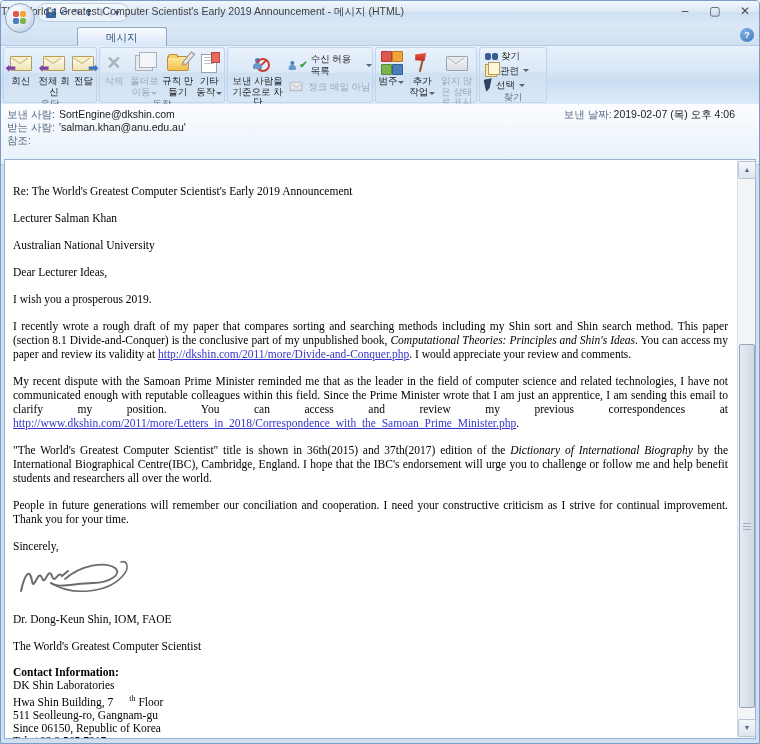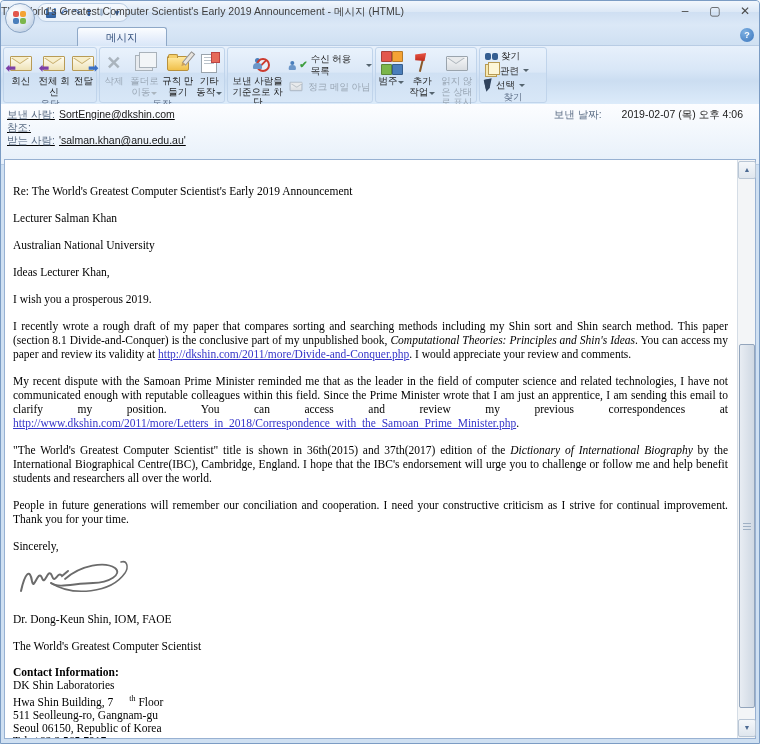--- a/index.html
+++ b/index.html
@@ -110,24 +110,24 @@
   .binoc{display:flex;gap:1px;align-items:center;}
   .binoc i{width:6px;height:7px;background:#355e91;border-radius:2px;}
   .cursor-ico{width:0;height:0;border-left:4px solid #30435c;border-top:9px solid #30435c;
     border-right:4px solid transparent;border-bottom:3px solid transparent;transform:rotate(-12deg);}
   .relpages{width:10px;height:11px;background:#f7e9b0;border:1px solid #b89b55;position:relative;}
   .relpages::after{content:"";position:absolute;left:2px;top:-3px;width:10px;height:11px;
     background:#fdf6d8;border:1px solid #b89b55;}
   
   .headerpanel{position:relative;height:56px;background:linear-gradient(#fcfdff,#e7f0fa);
     border-bottom:1px solid #b8cce4;padding:4px 6px 0 6px;font-size:10.5px;}
-  .hrow{display:flex;line-height:13px;text-decoration:underline;}
+  .hrow{display:flex;line-height:13px;}
   .hrow .hlabel{width:52px;color:#5a6c84;flex:none;}
   .hrow .hvalue{color:#1a1a1a;}
-  .sentdate{position:absolute;right:16px;top:4px;display:flex;gap:20px;line-height:13px;}
+  .sentdate{position:absolute;right:24px;top:4px;display:flex;gap:2px;line-height:13px;}
   .sentdate .hlabel{color:#5a6c84;}
   .sentdate .hvalue{color:#1a1a1a;}
   
   .mailbody{position:absolute;left:3px;right:3px;top:158px;bottom:4px;background:#fff;
     border:1px solid #98b1d2;}
   .content{position:absolute;left:0;top:0;right:17px;bottom:0;overflow:hidden;
     padding:24px 10px 0 8px;font-family:"Liberation Serif",serif;font-size:11.5px;
     line-height:14px;color:#000;}
   .content p{margin:0 0 13px 0;}
   .content p.just{text-align:justify;}
@@ -332,60 +332,60 @@
       <div class="glabel">찾기</div>
     </div>
   </div>
 
   <div class="headerpanel">
     <div class="hrow">
       <span class="hlabel">보낸 사람:</span>
       <span class="hvalue">SortEngine@dkshin.com</span>
     </div>
     <div class="hrow">
+      <span class="hlabel">받는 사람:</span>
+      <span class="hvalue">'salman.khan@anu.edu.au'</span>
+    </div>
+    <div class="hrow">
       <span class="hlabel">참조:</span>
       <span class="hvalue"></span>
-    </div>
-    <div class="hrow">
-      <span class="hlabel">받는 사람:</span>
-      <span class="hvalue">'salman.khan@anu.edu.au'</span>
     </div>
     <div class="sentdate">
       <span class="hlabel">보낸 날짜:</span>
       <span class="hvalue">2019-02-07 (목) 오후 4:06</span>
     </div>
   </div>
 
   <div class="mailbody">
     <div class="content">
       <p>Re: The World's Greatest Computer Scientist's Early 2019 Announcement</p>
       <p class="addr">Lecturer Salman Khan</p>
       <p>Australian National University</p>
-      <p>Ideas Lecturer Khan,</p>
+      <p>Dear Lecturer Ideas,</p>
       <p>I wish you a prosperous 2019.</p>
       <p class="just"><span>I recently wrote a rough draft of my paper that compares sorting and searching methods including my Shin sort and Shin search method.  This paper (section 8.1 Divide-and-Conquer) is the conclusive part of my unpublished book, </span><em>Computational Theories: Principles and Shin's Ideas</em><span>. You can access my paper and review its validity at </span><a class="mlink">http://dkshin.com/2011/more/Divide-and-Conquer.php</a><span>. I would appreciate your review and comments.</span></p>
       <p class="just"><span>My recent dispute with the Samoan Prime Minister reminded me that as the leader in the field of computer science and related technologies, I have not communicated enough with reputable colleagues within this field. Since the Prime Minister wrote that I am just an apprentice, I am sending this email to clarify my position. You can access and review my previous correspondences at </span><a class="mlink">http://www.dkshin.com/2011/more/Letters_in_2018/Correspondence_with_the_Samoan_Prime_Minister.php</a><span>.</span></p>
       <p class="just"><span>"The World's Greatest Computer Scientist" title is shown in 36th(2015) and 37th(2017) edition of the </span><em>Dictionary of International Biography</em><span> by the International Biographical Centre(IBC), Cambridge, England. I hope that the IBC's endorsement will urge you to challenge or follow me and help benefit students and researchers all over the world.</span></p>
       <p class="just">People in future generations will remember our conciliation and cooperation. I need your constructive criticism as I strive for continual improvement. Thank you for your time.</p>
       <p style="margin-bottom:2px">Sincerely,</p>
       <div class="sigimg">
         <svg width="120" height="52" viewBox="0 0 120 52">
           <path d="M6,36 C10,18 15,13 17,26 C19,37 23,13 27,23 C30,32 33,11 37,21 C40,30 43,15 47,21 L53,16" stroke="#6b6b6b" fill="none" stroke-width="2" stroke-linecap="round"></path>
           <path d="M50,24 C66,10 90,6 100,13 C108,19 94,28 78,28 C60,28 44,34 36,28" stroke="#6b6b6b" fill="none" stroke-width="1.8" stroke-linecap="round"></path>
           <path d="M36,28 C58,42 96,38 110,18 C114,12 112,5 106,7" stroke="#6b6b6b" fill="none" stroke-width="1.5" stroke-linecap="round"></path>
         </svg>
       </div>
       <p class="addr">Dr. Dong-Keun Shin, IOM, FAOE</p>
       <p>The World's Greatest Computer Scientist</p>
       <div class="contact">
         <div class="bold">Contact Information:</div>
         <div>DK Shin Laboratories</div>
         <div><span>Hwa Shin Building, 7</span><sup>th</sup><span> Floor</span></div>
         <div>511 Seolleung-ro, Gangnam-gu</div>
-        <div>Seoul 06150, Republic of Korea</div>
+        <div>Since 06150, Republic of Korea</div>
         <div>Tel: +82 2 565 7917</div>
 
       </div>
     </div>
     <div class="vscroll">
       <div class="sbtn up">▲</div>
       <div class="sthumb"></div>
       <div class="sbtn down">▼</div>
     </div>
   </div>

